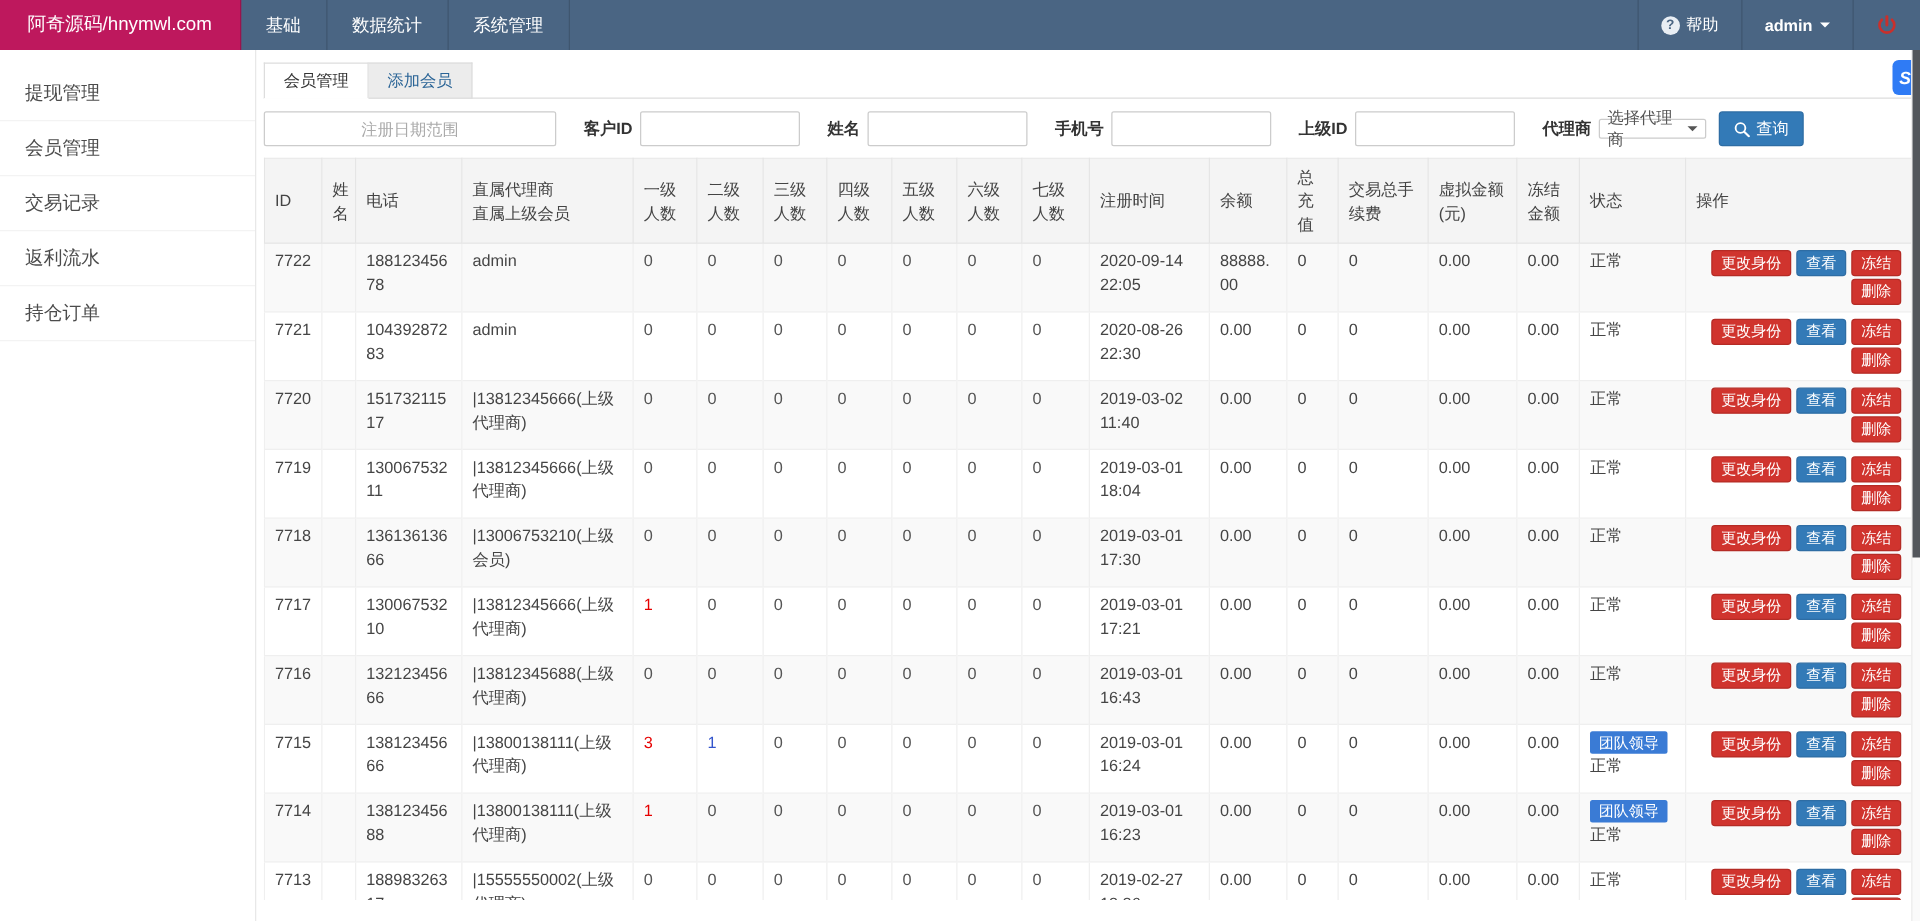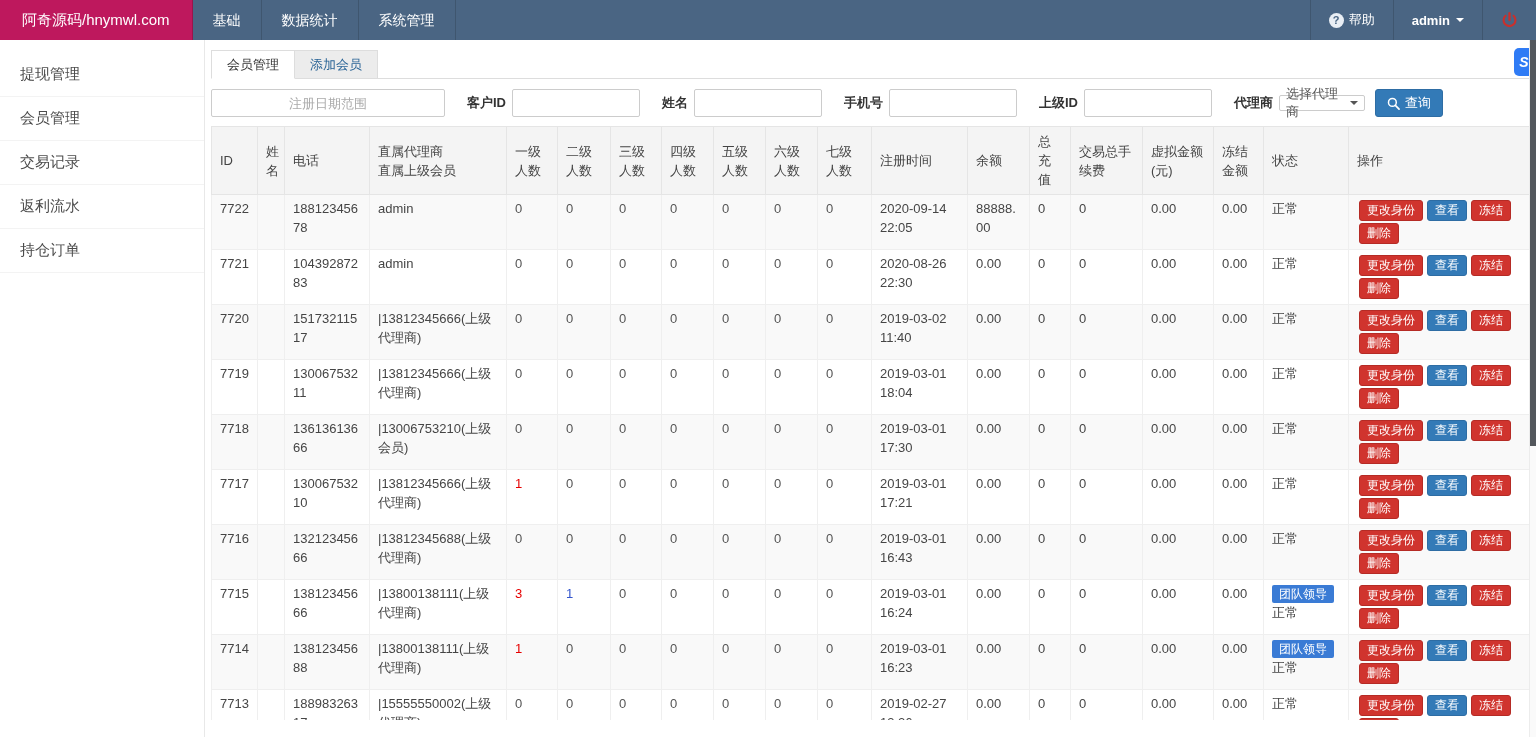--- a/index.html
+++ b/index.html
@@ -57,21 +57,21 @@
     line-height:19px; vertical-align:middle; border:1px solid #e5e5e5; white-space:pre-line; }
   td { padding:4px 8px; line-height:19px; vertical-align:top; color:#454545;
     border-left:1px solid #efefef; border-right:1px solid #efefef; word-break:break-all; }
   tbody tr { border-bottom:1px solid #efefef; height:47px; }
   tbody tr:nth-child(odd) { background:#f9f9f9; }
   .c-plain { color:#555; }
   .c-red { color:#e60000; cursor:pointer; }
   .c-blue { color:#3355cc; cursor:pointer; }
   .badge-leader { display:inline-block; background:#3a7bd5; color:#fff; font-size:12px;
     padding:2px 7px; border-radius:2px; line-height:14px; }
-  .btns { width:166px; text-align:left; }
+  .btns { width:166px; text-align:right; }
   .btn { display:inline-block; font-size:12px; color:#fff; padding:2px 7px; margin:1px 2px;
     border-radius:3px; cursor:pointer; line-height:15px; white-space:nowrap; }
   .btn-red { background:#d0342e; border:1px solid #b52b25; }
   .btn-blue { background:#337ab7; border:1px solid #2e6da4; }
 
   
   .float-widget { position:absolute; right:2px; top:48px; width:20px; height:28px; background:#2f7bf5;
     border-radius:5px; color:#fff; font-weight:bold; font-size:14px; font-style:italic;
     display:flex; align-items:center; justify-content:center; cursor:pointer; }
   .scrollbar { position:absolute; right:0; top:40px; bottom:0; width:7px; background:#fafafa;

